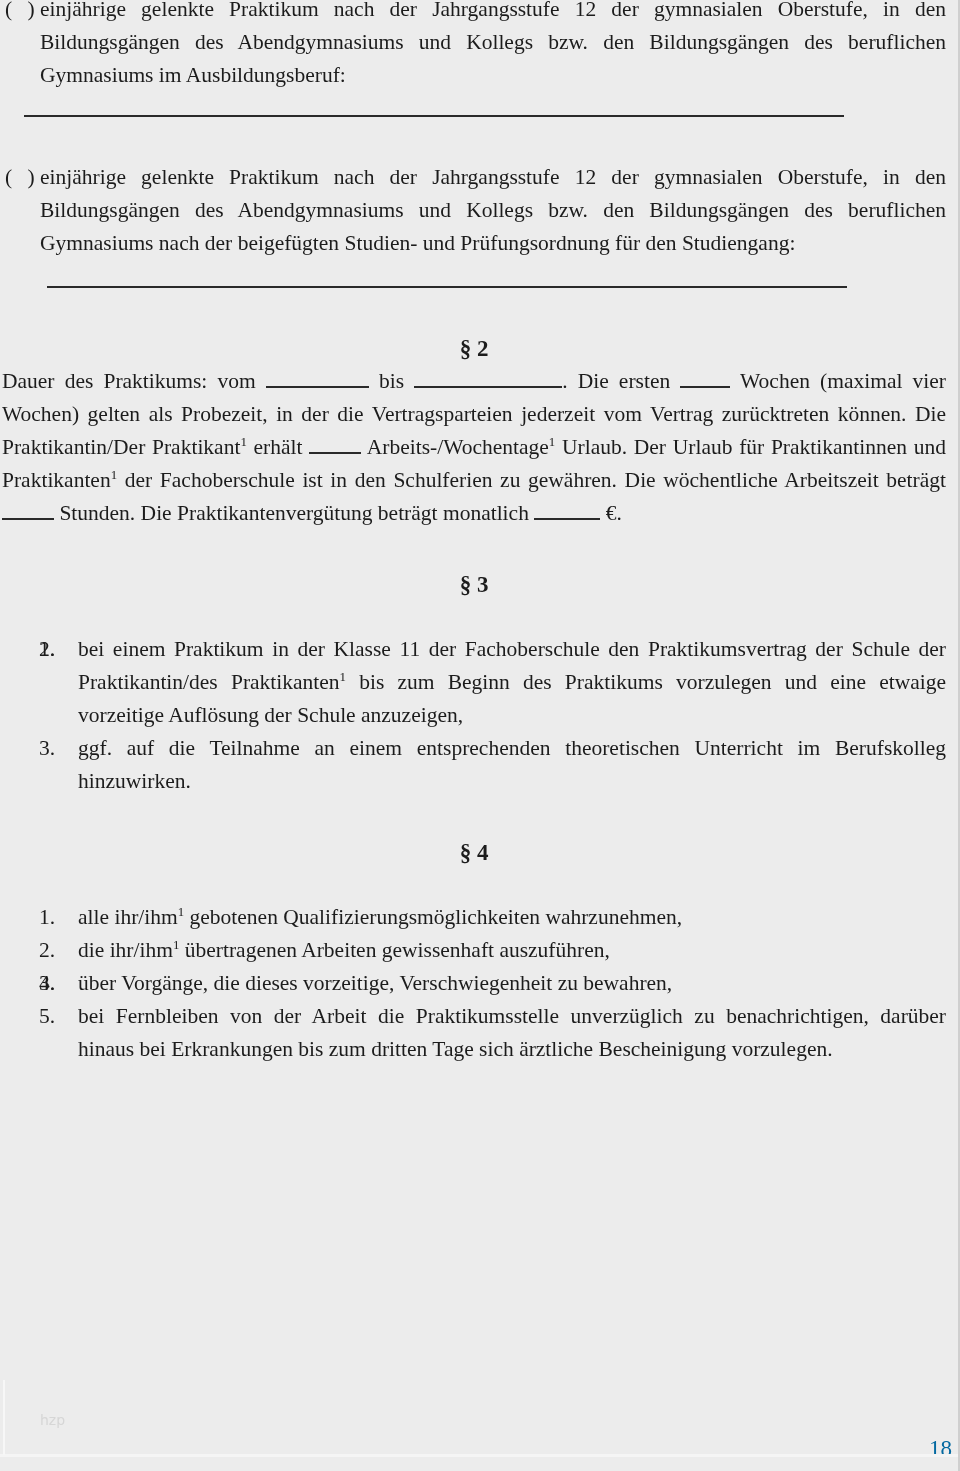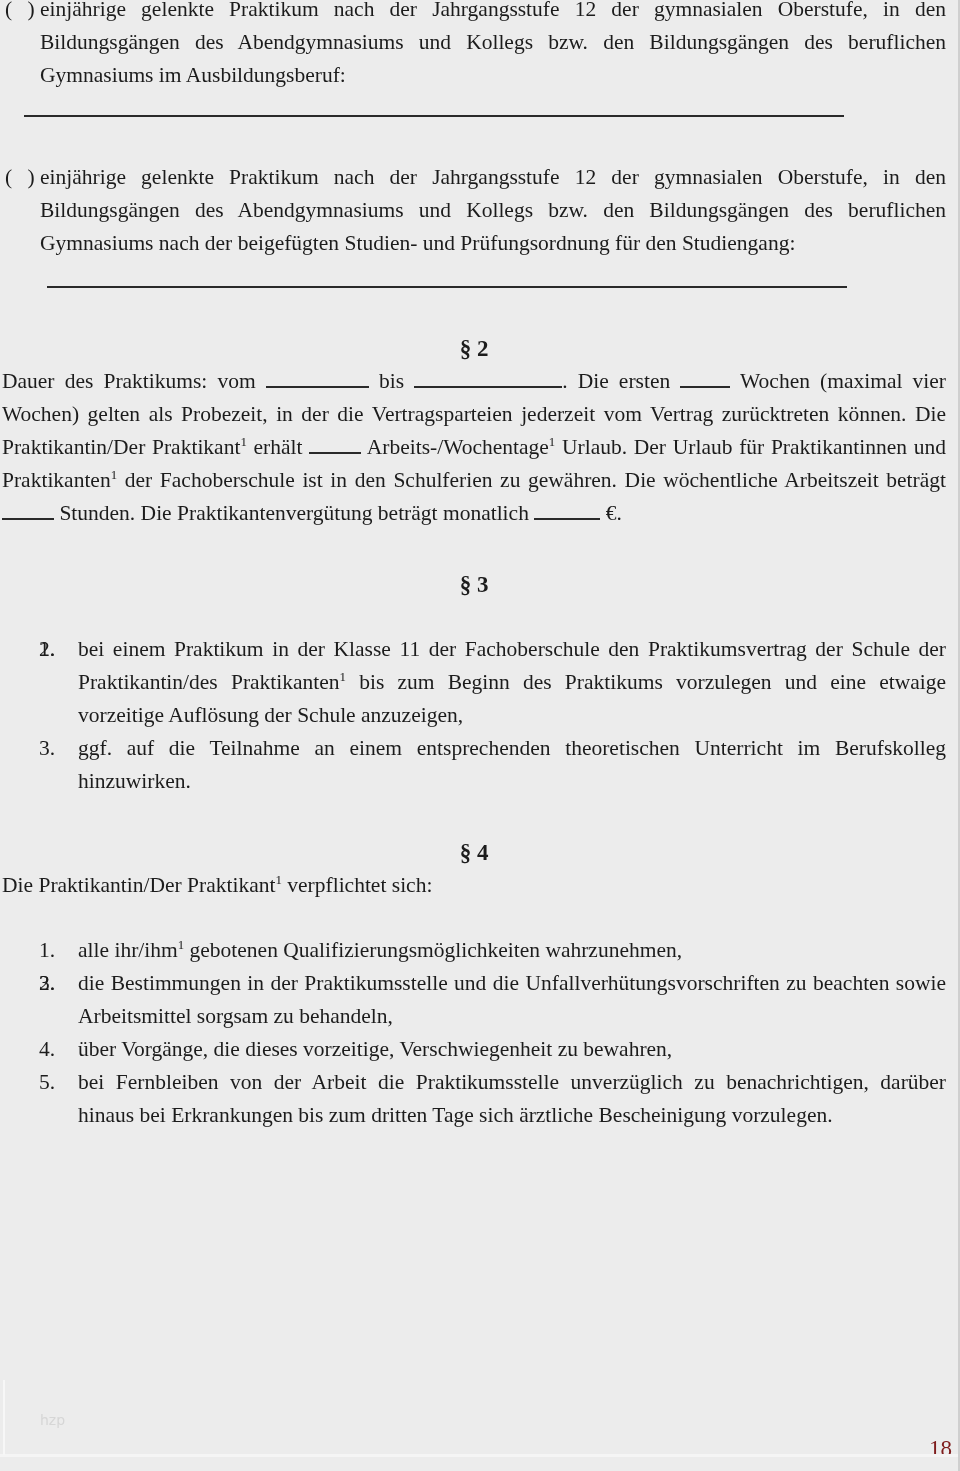--- a/index.html
+++ b/index.html
@@ -60,21 +60,21 @@
   .gap-e { margin-top: 32px; }   
   
   .watermark {
     position: absolute; left: 40px; top: 1412px;
     font-family: "DejaVu Sans", sans-serif;
     font-size: 14px; color: #d6d6d6;
     text-align: left;
   }
   .page-num {
     position: absolute; right: 8px; top: 1436px;
-    font-size: 23px; color: #7f1d1d;
+    font-size: 23px; color: #0369a1;
     text-align: right;
   }
   .scan-band {
     position: absolute; left: 0; top: 1454px;
     width: 100%; height: 3px; background: #f5f5f5;
   }
   .edge-right {
     position: absolute; right: 0; top: 0;
     width: 2px; height: 100%; background: #cfcfcf;
   }
@@ -113,33 +113,32 @@
       <span class="li-num">2.</span>
       <span>bei einem Praktikum in der Klasse 11 der Fachoberschule den Praktikumsvertrag der Schule der Praktikantin/des Praktikanten<sup>1</sup> bis zum Beginn des Praktikums vorzulegen und eine etwaige vorzeitige Auflösung der Schule anzuzeigen,</span>
     </div>
     <div class="li">
       <span class="li-num">3.</span>
       <span>ggf. auf die Teilnahme an einem entsprechenden theoretischen Unterricht im Berufskol­leg hinzuwirken.</span>
     </div>
   </div>
 
   <div class="sec-heading gap-d">§ 4</div>
-  <div>Die Praktikantin/Der Praktikant<sup>1</sup> verpflichtet sich:</div>
 
   <div class="gap-e">
     <div class="li">
       <span class="li-num">1.</span>
       <span>alle ihr/ihm<sup>1</sup> gebotenen Qualifizierungsmöglichkeiten wahrzunehmen,</span>
     </div>
     <div class="li">
       <span class="li-num">2.</span>
+      <span>die ihr/ihm<sup>1</sup> übertragenen Arbeiten gewissenhaft auszuführen,</span>
     </div>
     <div class="li">
       <span class="li-num">3.</span>
-      <span>die Bestimmungen in der Praktikumsstelle und die Unfallverhütungsvorschriften zu be­achten sowie Arbeitsmittel sorgsam zu behandeln,</span>
     </div>
     <div class="li">
       <span class="li-num">4.</span>
       <span>über Vorgänge, die dieses vorzeitige, Verschwiegenheit zu bewahren,</span>
     </div>
     <div class="li">
       <span class="li-num">5.</span>
       <span>bei Fernbleiben von der Arbeit die Praktikumsstelle unverzüglich zu benachrichtigen, darüber hinaus bei Erkrankungen bis zum dritten Tage sich ärztliche Bescheinigung vor­zulegen.</span>
     </div>
   </div>

